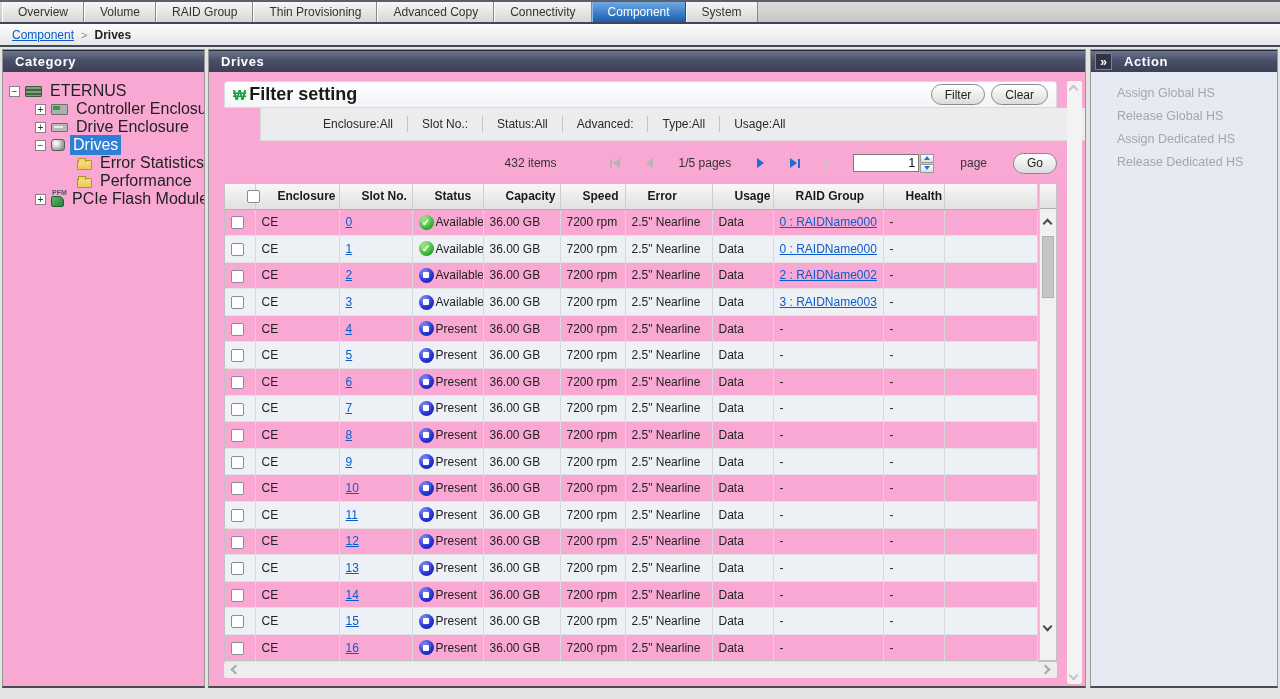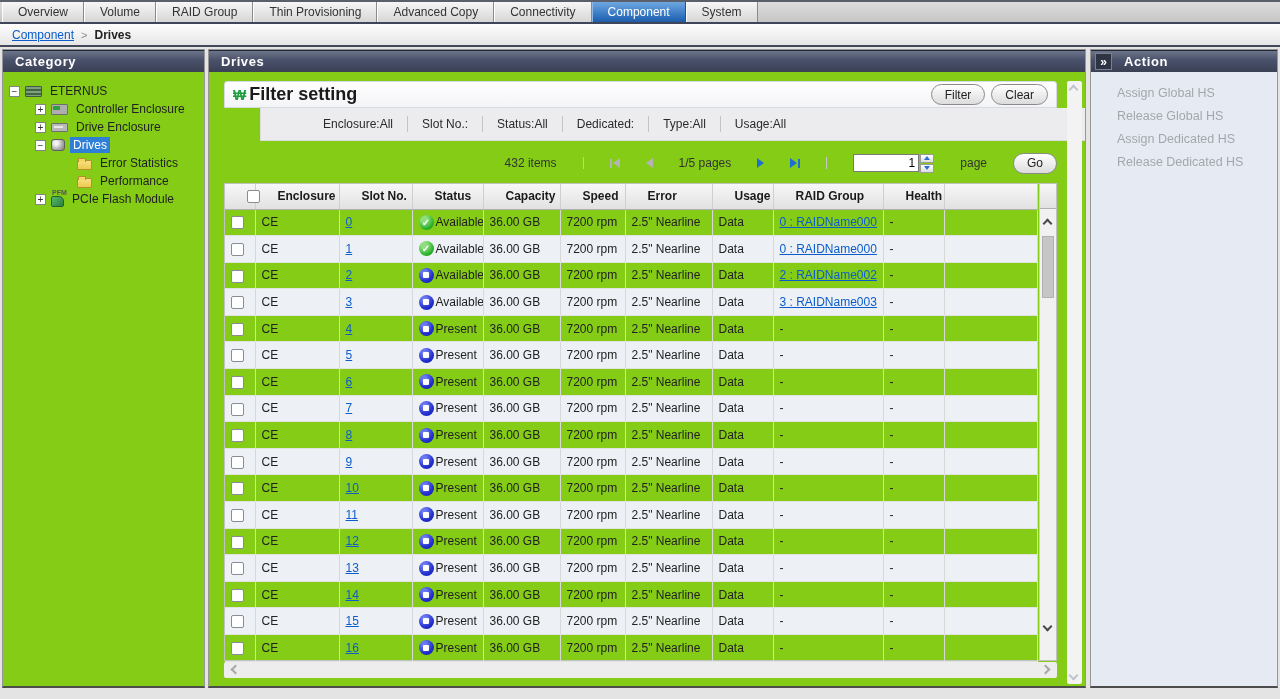--- a/index.html
+++ b/index.html
@@ -17,21 +17,21 @@
                 border-left:1px solid #8fb8e8; border-right:1px solid #274f86; }
 
   
   .breadcrumb { height:23px; background:linear-gradient(#fdfdfd,#e6e6e6); border-bottom:2px solid #414858;
                 display:flex; align-items:center; padding-left:12px; gap:7px; }
   .bc-link { color:#0b5ccc; text-decoration:underline; cursor:pointer; }
   .bc-sep { color:#8a8a8a; font-size:11px; }
   .bc-cur { font-weight:bold; color:#222; }
 
   
-  .panel { position:absolute; top:49px; height:639px; background:#84cc16;
+  .panel { position:absolute; top:49px; height:639px; background:#f9a8d4;
            border:1px solid #979797; border-bottom:2px solid #4c4c4c; overflow:hidden; }
   .left-panel  { left:2px;    width:203px; }
   .main-panel  { left:208px;  width:878px; }
   .action-panel{ left:1090px; width:188px; background:#e6eaf3; }
   .phead { height:22px; background:linear-gradient(180deg,#6d7589 0%,#49506a 45%,#3a4154 100%);
            border-top:1px solid #20263a; color:#fff; font-weight:bold; font-size:13px;
            letter-spacing:.6px; display:flex; align-items:center; padding-left:12px; }
 
   
   .tree { padding-top:10px; }
@@ -47,21 +47,21 @@
   .ti-drive-enclosure::after { content:""; position:absolute; left:2px; top:2px; width:9px; height:2px; background:#e8e8e8; }
   .ti-drive { width:14px; height:12px; border:1px solid #5e5e5e; border-radius:3px;
         background:radial-gradient(circle at 35% 32%,#f2f2f2 0 18%,#ababab 60%,#7d7d7d); }
   .ti-folder { width:15px; height:10px; background:linear-gradient(#f7e083,#ecc94e); border:1px solid #b2922e; border-radius:1px; margin-top:3px; }
   .ti-folder::before { content:""; position:absolute; top:-3px; left:0; width:6px; height:3px;
         background:#f2d668; border:1px solid #b2922e; border-bottom:none; }
   .ti-pcie-flash-module { width:13px; height:11px; background:linear-gradient(135deg,#57b867,#2c8040); border:1px solid #235f31;
         border-radius:2px 5px 2px 2px; margin-top:4px; }
   .ti-pcie-flash-module::before { content:"PFM"; position:absolute; top:-8px; left:0; font-size:7px;
         font-weight:bold; color:#555; letter-spacing:0; }
-  .tlabel { font-size:12px; color:#222; padding:1px 3px; }
+  .tlabel { font-size:16px; color:#222; padding:1px 3px; }
   .tlabel.sel { background:#2f7fd6; color:#fff; }
 
   
   .filter-row { position:absolute; top:31px; left:15px; width:833px; height:27px; display:flex;
                 align-items:center; background:linear-gradient(#ffffff,#f3f4f7);
                 border:1px solid #d8dadf; border-radius:3px 3px 0 0; padding:0 8px; }
   .filter-icon { color:#1d9e3f; font-weight:bold; font-size:14px; margin-right:3px; }
   .filter-title { font-weight:bold; font-size:18px; color:#1a1a1a; }
   .spacer { flex:1; }
   .btn { height:21px; padding:0 13px; border:1px solid #8a8a8a; border-radius:11px;
@@ -212,21 +212,21 @@
       <span class="filter-title">Filter setting</span>
       <span class="spacer"></span>
       <button class="btn">Filter</button>
       <button class="btn">Clear</button>
     </div>
 
     <div class="filter-summary">
         <span class="fseg">Enclosure:All</span>
         <span class="fseg">Slot No.:</span>
         <span class="fseg">Status:All</span>
-        <span class="fseg">Dedicated:</span>
+        <span class="fseg">Advanced:</span>
         <span class="fseg">Type:All</span>
         <span class="fseg">Usage:All</span>
       </div>
 
     <div class="pagination">
       <span>432 items</span>
       <span class="psep"></span>
       <span class="pgbtn disabled">
           <span class="pbar"></span>
           <span class="tri-l"></span>

